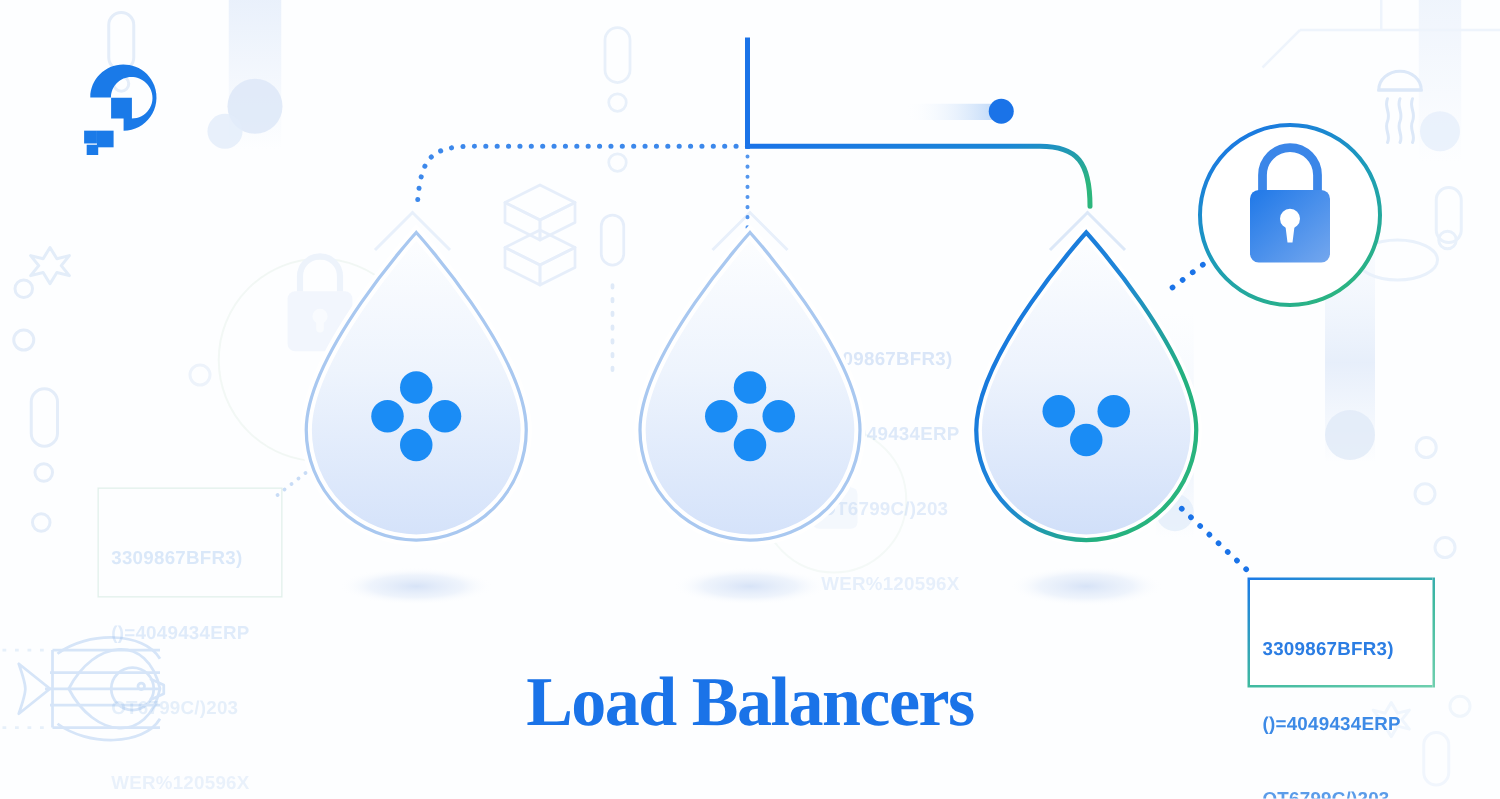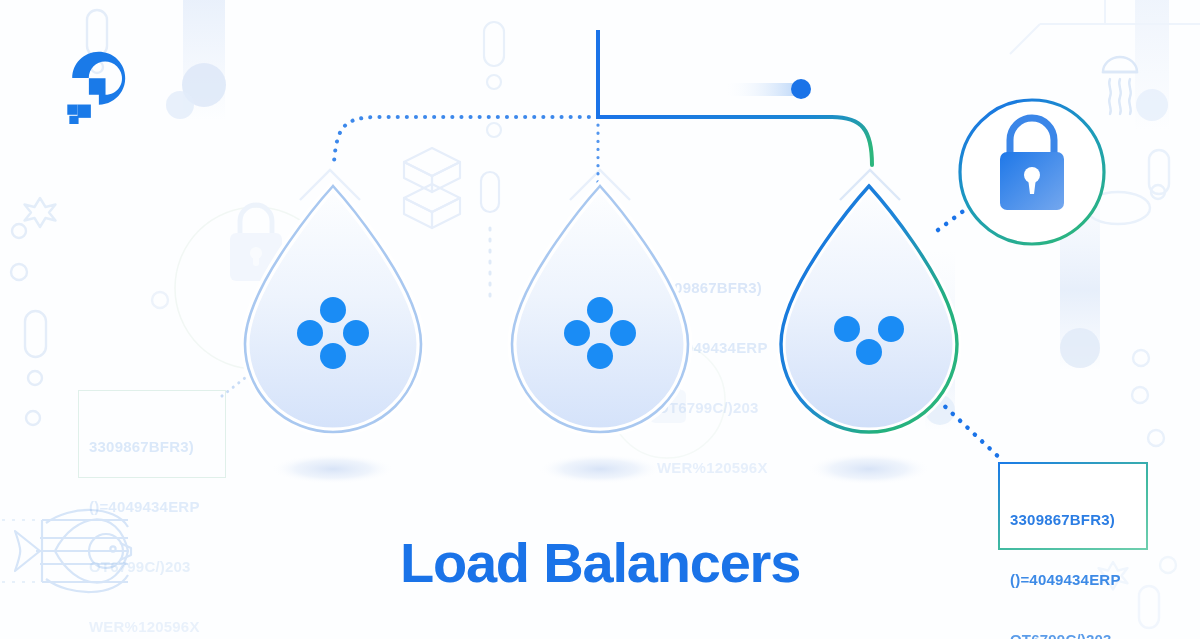--- a/index.html
+++ b/index.html
@@ -77,20 +77,21 @@
   
   .title{
     position:absolute;
     left:0; top:530px; width:1200px;
     text-align:center;
     font-size:56px;
     font-weight:bold;
     letter-spacing:-1.2px;
     color:#1a73e8;
     z-index:8;
+    font-family:Liberation Serif, serif;
   }
 </style>
 </head>
 <body>
 
 <div class="stage">
 
   <svg class="svg-layer" width="1200" height="639" viewBox="0 0 1200 639">
     <defs>
       <linearGradient id="dropFill" x1="0" y1="0" x2="0" y2="1">

